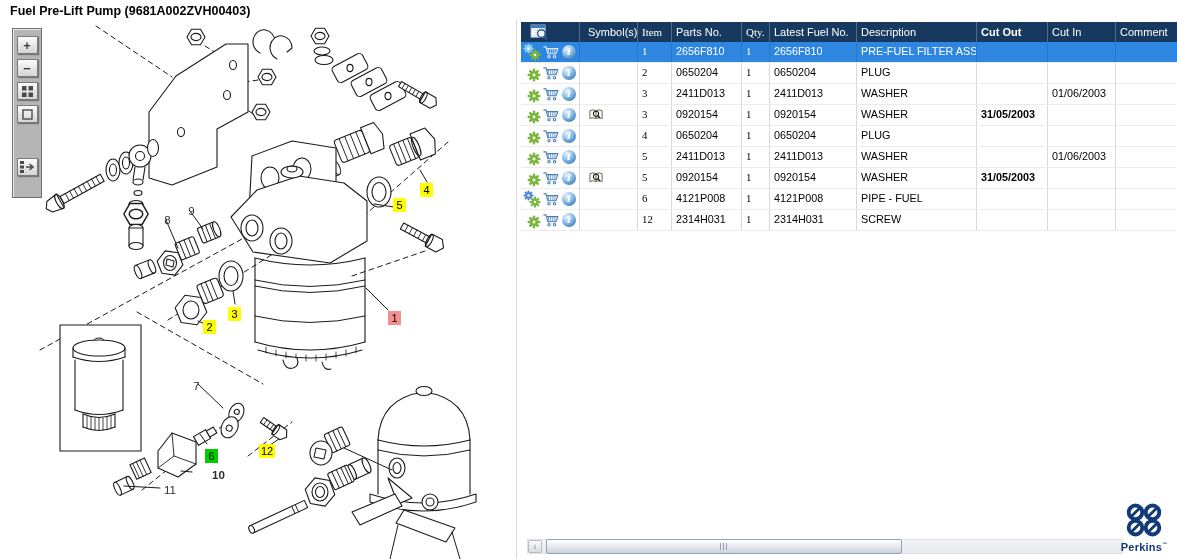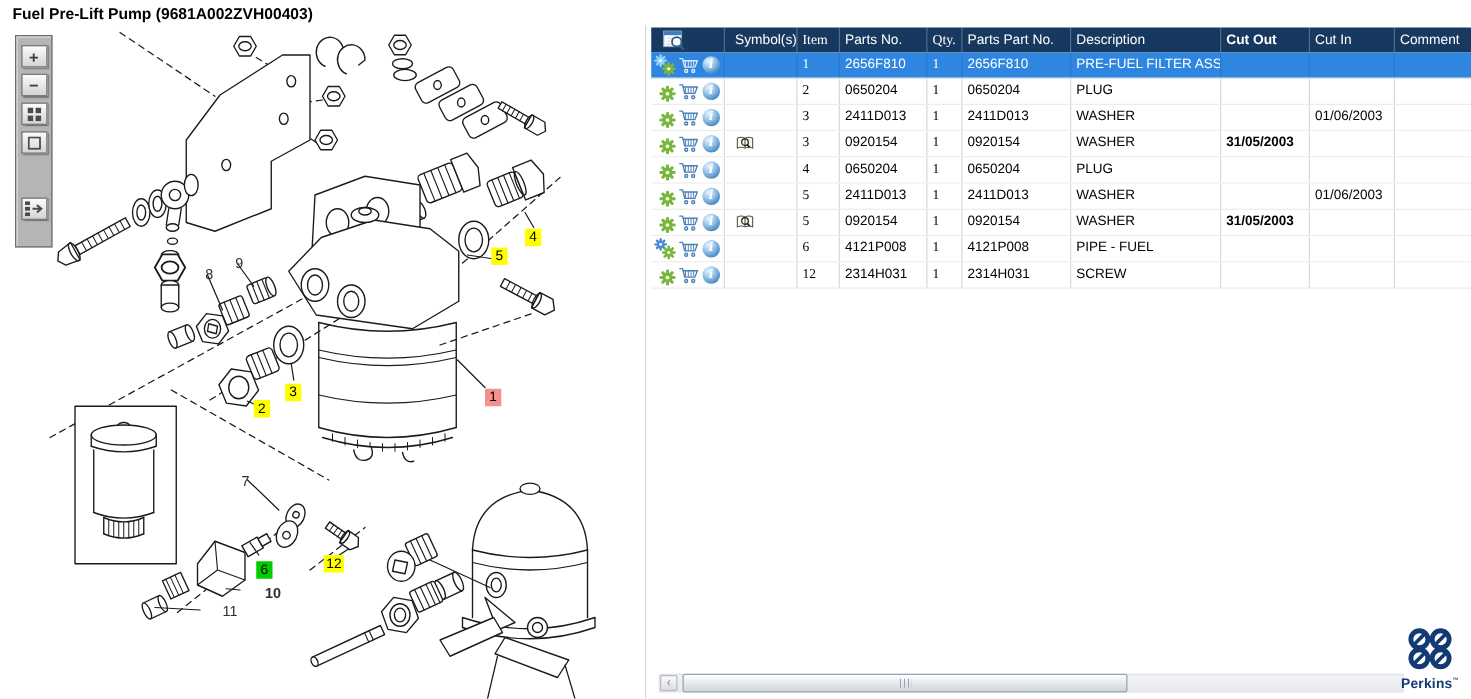--- a/index.html
+++ b/index.html
@@ -422,39 +422,39 @@
       <div class="callout" style="left: 388px; top: 291px; background: rgb(244, 145, 142);">1</div>
       <div class="callout" style="left: 203px; top: 300px; background: rgb(255, 255, 0);">2</div>
       <div class="callout" style="left: 228px; top: 287px; background: rgb(255, 255, 0);">3</div>
       <div class="callout" style="left: 420px; top: 163px; background: rgb(255, 255, 0);">4</div>
       <div class="callout" style="left: 393px; top: 178px; background: rgb(255, 255, 0);">5</div>
       <div class="callout" style="left: 205px; top: 429px; background: rgb(0, 204, 0);">6</div>
       <div class="callout plain" style="left: 190px; top: 359px; background: transparent;">7</div>
       <div class="callout plain" style="left: 161px; top: 193px; background: transparent;">8</div>
       <div class="callout plain" style="left: 185px; top: 184px; background: transparent;">9</div>
       <div class="callout plain" style="left: 210px; top: 448px; background: transparent; font-weight: bold;">10</div>
-      <div class="callout plain" style="left: 176px; top: 463px; background: transparent;">11</div>
+      <div class="callout plain" style="left: 162px; top: 463px; background: transparent;">11</div>
       <div class="callout" style="left: 259px; top: 424px; background: rgb(255, 255, 0);">12</div>
     </div>
 </div>
 
 <div class="divider"></div>
 
 <div class="table-panel">
   <div class="thead" id="thead">
       <div class="hcell c0">
         <svg class="doc-ic">
           <use href="#sym-docsearch"></use>
         </svg>
       </div>
       <div class="hcell c1">Symbol(s)</div>
       <div class="hcell c2">Item</div>
       <div class="hcell c3">Parts No.</div>
       <div class="hcell c4">Qty.</div>
-      <div class="hcell c5">Parts Part No.</div>
+      <div class="hcell c5">Latest Fuel No.</div>
       <div class="hcell c6">Description</div>
       <div class="hcell c7">Cut Out</div>
       <div class="hcell c8">Cut In</div>
       <div class="hcell c9">Comment</div>
     </div>
   <div id="tbody">
       <div class="trow selected">
         <div class="cell c0">
           <span class="gearwrap">
             <svg class="g-blue" viewBox="0 0 16 16">

